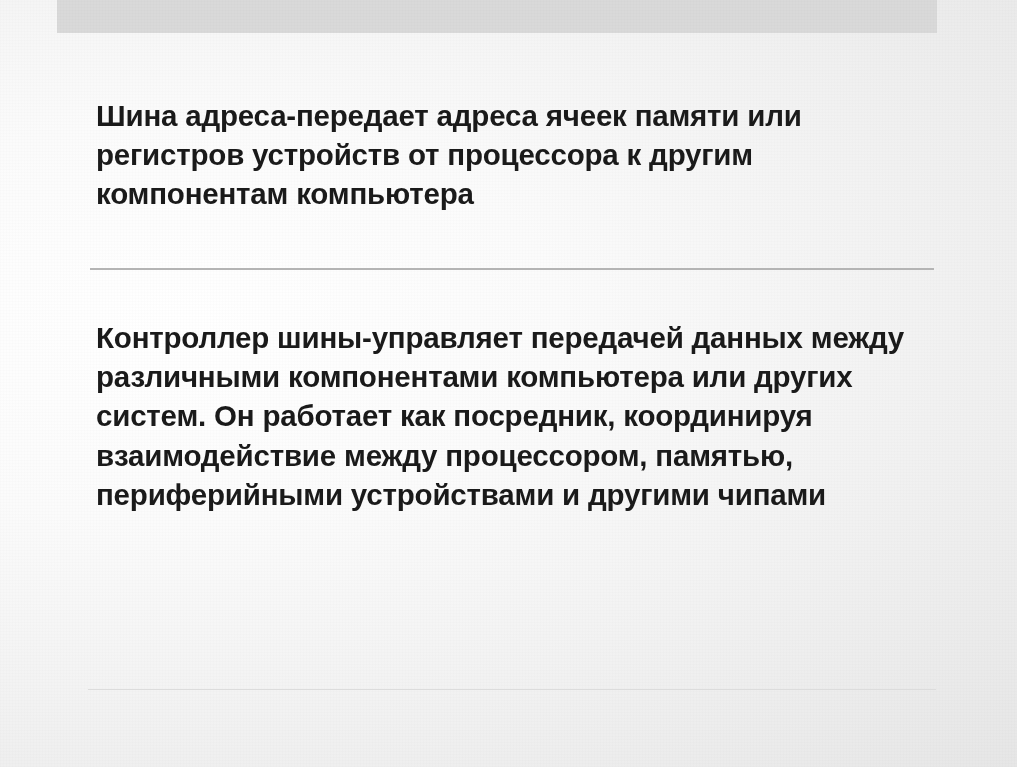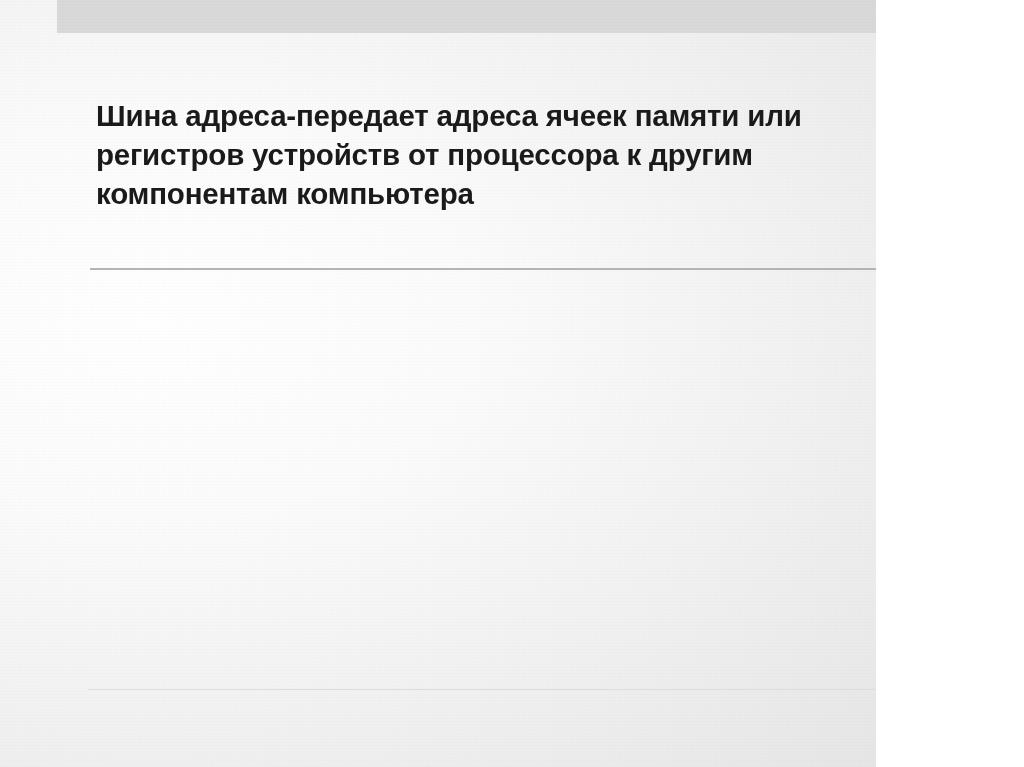--- a/index.html
+++ b/index.html
@@ -9,21 +9,21 @@
   body {
     width: 1024px;
     height: 767px;
     overflow: hidden;
     font-family: "Liberation Sans", sans-serif;
     background: #ffffff;
   }
 
   .slide {
     position: relative;
-    width: 876px;
+    width: 1017px;
     height: 767px;
     background:
       radial-gradient(ellipse at 18% 42%, #ffffff 0%, #fbfbfb 32%, #f2f2f2 62%, #e6e6e6 100%);
     overflow: hidden;
   }
 
   
   .slide::after {
     content: "";
     position: absolute;
@@ -102,17 +102,20 @@
   <div class="top-band"></div>
 
   <div class="content">
 
     <div class="block-top">
       <p class="body-text">Шина адреса-передает адреса ячеек памяти или регистров устройств от процессора к другим компонентам компьютера</p>
     </div>
 
     <div class="divider"></div>
 
+    <div class="block-bottom">
+      <p class="body-text">Контроллер шины-управляет передачей данных между различными компонентами компьютера или других систем. Он работает как посредник, координируя взаимодействие между процессором, памятью, периферийными устройствами и другими чипами</p>
+    </div>
 
     <div class="bottom-rule"></div>
 
   </div>
 </div>
 
 </body></html>

